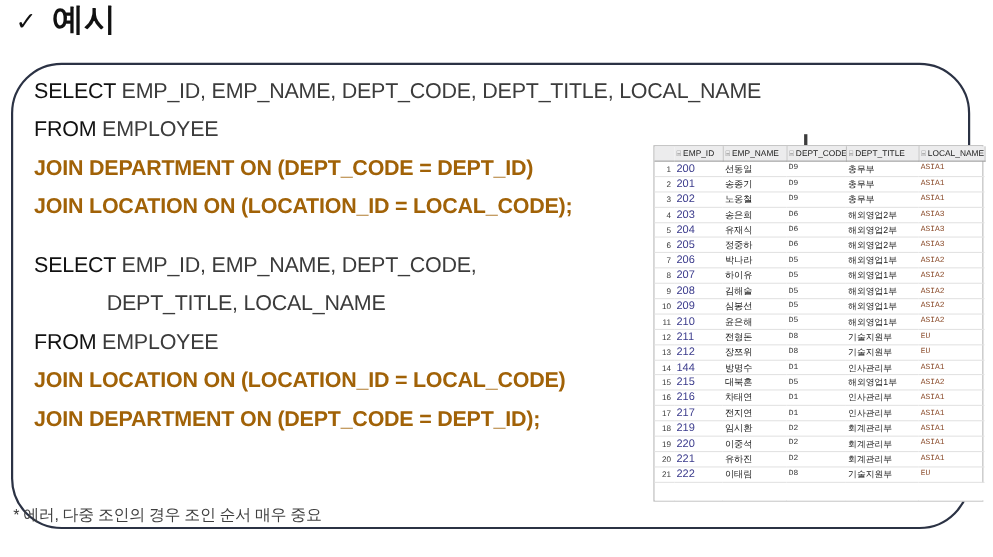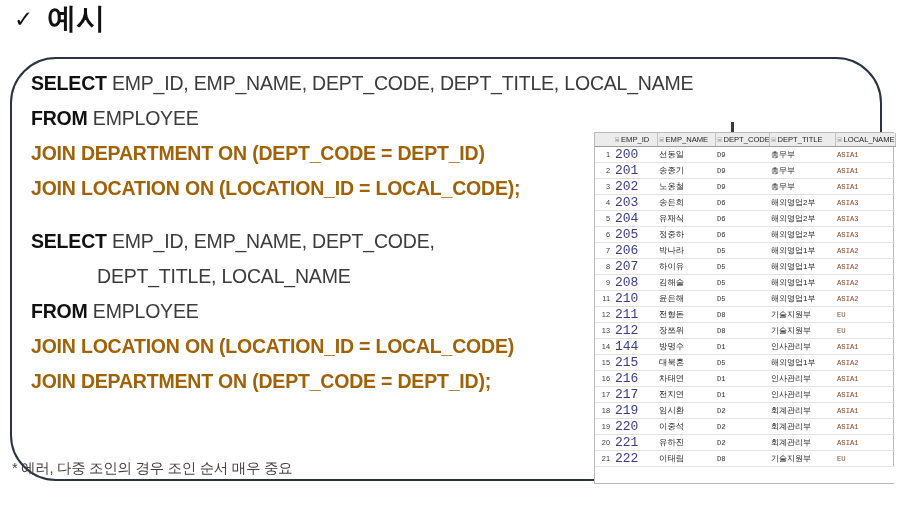--- a/index.html
+++ b/index.html
@@ -62,21 +62,21 @@
   }
   .code-line {
     font-size: 19.5px;
     line-height: 35px;
     white-space: pre;
     color: #3b3b3b;
     letter-spacing: -0.2px;
   }
   .code-line.blank { height: 18px; line-height: 18px; }
   .code-line .kw {
-    font-weight: bold;
+    font-weight: normal;
     color: #111111;
   }
   .code-line.red {
     color: #a16207;
     font-weight: bold;
   }
   .code-line .indent { display: inline-block; width: 66px; }
 
   
   #footnote {
@@ -137,22 +137,22 @@
   #result-grid tbody td { color: #222222; }
   #result-grid td.rownum {
     color: #3a3a3a;
     text-align: right;
     padding-right: 3px;
     font-size: 7.4px;
     border-right: none;
   }
   #result-grid td.num {
     color: #3b3b8c;
-    font-family: Liberation Mono, monospace;
-    font-size: 13px;
+    font-family: Liberation Sans, sans-serif;
+    font-size: 10px;
   }
   #result-grid td.name { color: #1c1c1c; font-size: 8.4px; }
   #result-grid td.code {
     color: #2f2f2f;
     font-family: "Liberation Mono", monospace;
     font-size: 7.2px;
   }
   #result-grid td.title { color: #1c1c1c; font-size: 8px; }
   #result-grid td.local {
     color: #8a4b2a;
@@ -297,20 +297,28 @@
         </tr>
         <tr>
           <td class="rownum">9</td>
           <td class="num">208</td>
           <td class="name">김해술</td>
           <td class="code">D5</td>
           <td class="title">해외영업1부</td>
           <td class="local">ASIA2</td>
         </tr>
         <tr>
+          <td class="rownum">10</td>
+          <td class="num">209</td>
+          <td class="name">심봉선</td>
+          <td class="code">D5</td>
+          <td class="title">해외영업1부</td>
+          <td class="local">ASIA2</td>
+        </tr>
+        <tr>
           <td class="rownum">11</td>
           <td class="num">210</td>
           <td class="name">윤은해</td>
           <td class="code">D5</td>
           <td class="title">해외영업1부</td>
           <td class="local">ASIA2</td>
         </tr>
         <tr>
           <td class="rownum">12</td>
           <td class="num">211</td>

